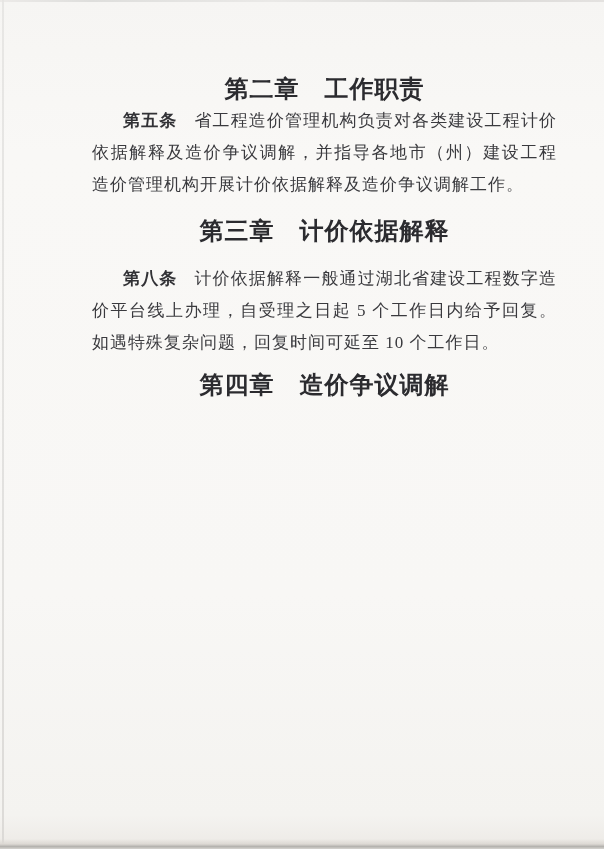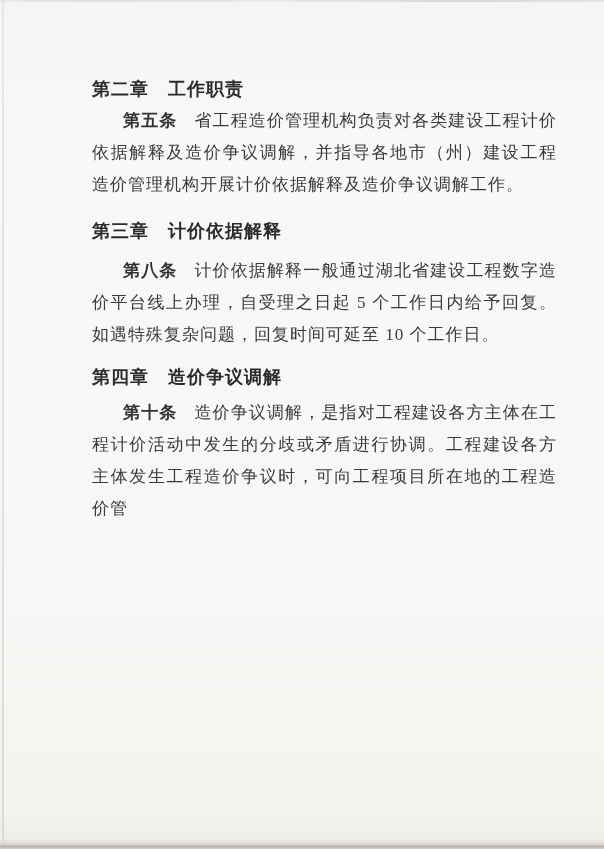--- a/index.html
+++ b/index.html
@@ -27,29 +27,29 @@
   .content {
     position: absolute;
     top: 73px;
     left: 92px;
     width: 465px;
     color: #3a3a3e;
   }
   .chapter {
     font-family: "DejaVu Sans", "Liberation Sans", sans-serif;
     font-weight: bold;
-    font-size: 18px;
+    font-size: 24px;
     line-height: 32px;
-    text-align: left;
+    text-align: center;
     letter-spacing: 1px;
     color: #2b2b2f;
     margin: 0;
   }
-  .chapter.sp3 { margin: 14px 0 8px; }
-  .chapter.sp4 { margin: 10px 0 4px; }
+  .chapter.sp3 { margin: 14px 0 16px; }
+  .chapter.sp4 { margin: 10px 0 20px; }
   .article {
     margin: 0;
     font-size: 17px;
     line-height: 32px;
     letter-spacing: 1px;
     text-align: justify;
     text-justify: inter-character;
     text-indent: 31px;
     color: #3a3a3e;
   }
@@ -75,16 +75,15 @@
 
 
     <h2 class="chapter sp3">第三章　计价依据解释</h2>
 
 
     <p class="article"><b class="num">第八条</b><span>计价依据解释一般通过湖北省建设工程数字造价平台线上办理，自受理之日起 5 个工作日内给予回复。如遇特殊复杂问题，回复时间可延至 10 个工作日。</span></p>
 
 
     <h2 class="chapter sp4">第四章　造价争议调解</h2>
 
-    <p class="article"><b class="num">第十条</b><span>造价争议调解，是指对工程建设各方主体在工程计价活动中发生的分歧或矛盾进行协调。工程建设各方主体发生工程造价争议时，可向工程项目所在地的工程造价管</span></p>
 
   </div>
 </div>
 
 </body></html>

